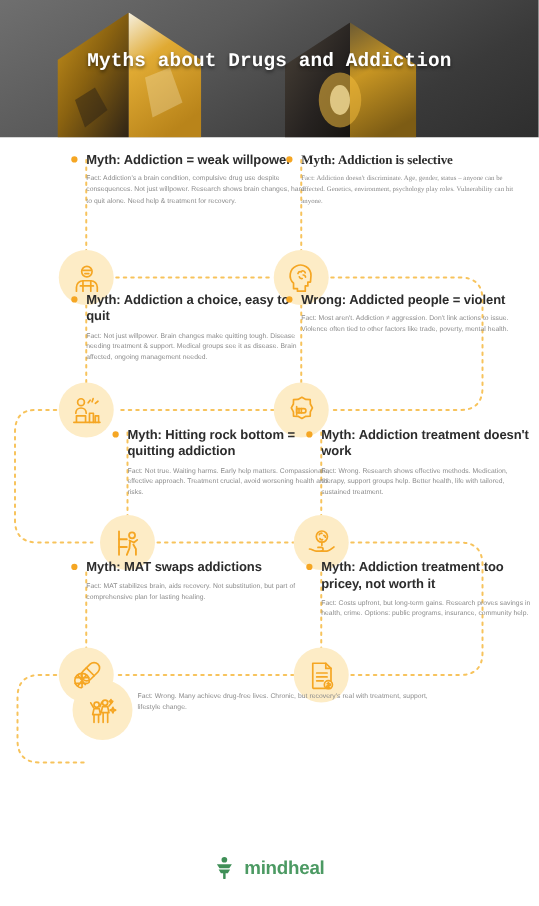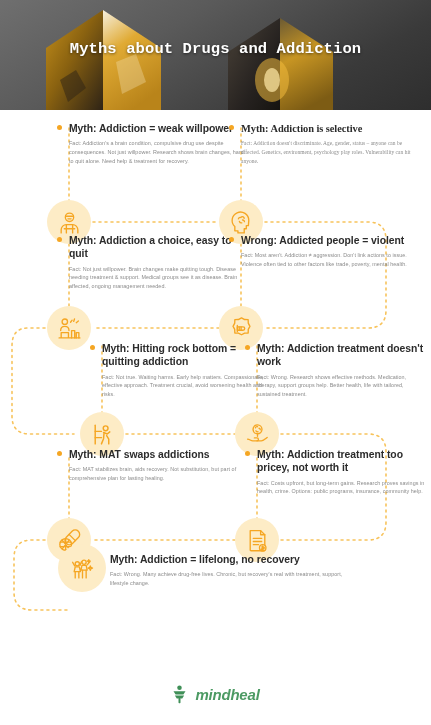--- a/index.html
+++ b/index.html
@@ -78,21 +78,21 @@
   
   .footer {
     position:absolute; left:0; bottom:0;
     width:431px; height:62px;
     display:flex; align-items:center; justify-content:center;
     gap:7px;
     background:#fff;
   }
   .footer .logo-mark { width:17px; height:19px; display:block; }
   .footer .logo-word {
-    font-size:15px; font-weight:600; color:#4c9a63; letter-spacing:-.2px;font-style:italic;
+    font-size:15px; font-weight:600; color:#4c9a63; letter-spacing:-.2px;
   }
 </style>
 </head>
 <body>
 
 <div class="page">
 
   <div class="header">
     <div class="hdr-crystals">
       <svg class="crystal c1" viewBox="0 0 115 104">
@@ -298,21 +298,20 @@
         <path d="M5 2.5h10l4 4V21a.8.8 0 01-.8.8H5.8A.8.8 0 015 21z"></path>
         <path d="M15 2.5v4h4"></path>
         <path d="M8 10h8M8 13h8M8 16h5"></path>
         <circle cx="17" cy="19" r="3.1" fill="#fdecc6"></circle>
         <path d="M17 17.3v3.4M16.1 18.2h1.6a.8.8 0 010 1.6h-1.4a.8.8 0 000 1.6h1.6"></path>
       </svg>
     </div>
 
     <div class="card wide" style="left:110px; top:443px; width:290px;">
       <div class="card-inner" style="padding-left:0;">
-        <h3>Myth: Addiction = lifelong, no recovery</h3>
         <p>Fact: Wrong. Many achieve drug-free lives. Chronic, but recovery's real with treatment, support, lifestyle change.</p>
       </div>
     </div>
     <div class="icon-bubble" style="left:58px; top:434px; width:48px; height:48px;">
       <svg viewBox="0 0 24 24" fill="none" stroke="#f5a623" stroke-width="1.3" stroke-linecap="round" stroke-linejoin="round">
         <circle cx="7" cy="7.5" r="2"></circle>
         <circle cx="13.5" cy="6" r="2"></circle>
         <path d="M5 10.5h4l1 4.5H4zM11.5 9h4l1 4.5h-6z"></path>
         <path d="M5 15v6M8.5 15v6M12 13.5V21M15.5 13.5V21"></path>
         <path d="M4.5 9.5L2.5 6M9.5 9L11 5.5M16.5 8.5L19 5.5"></path>

